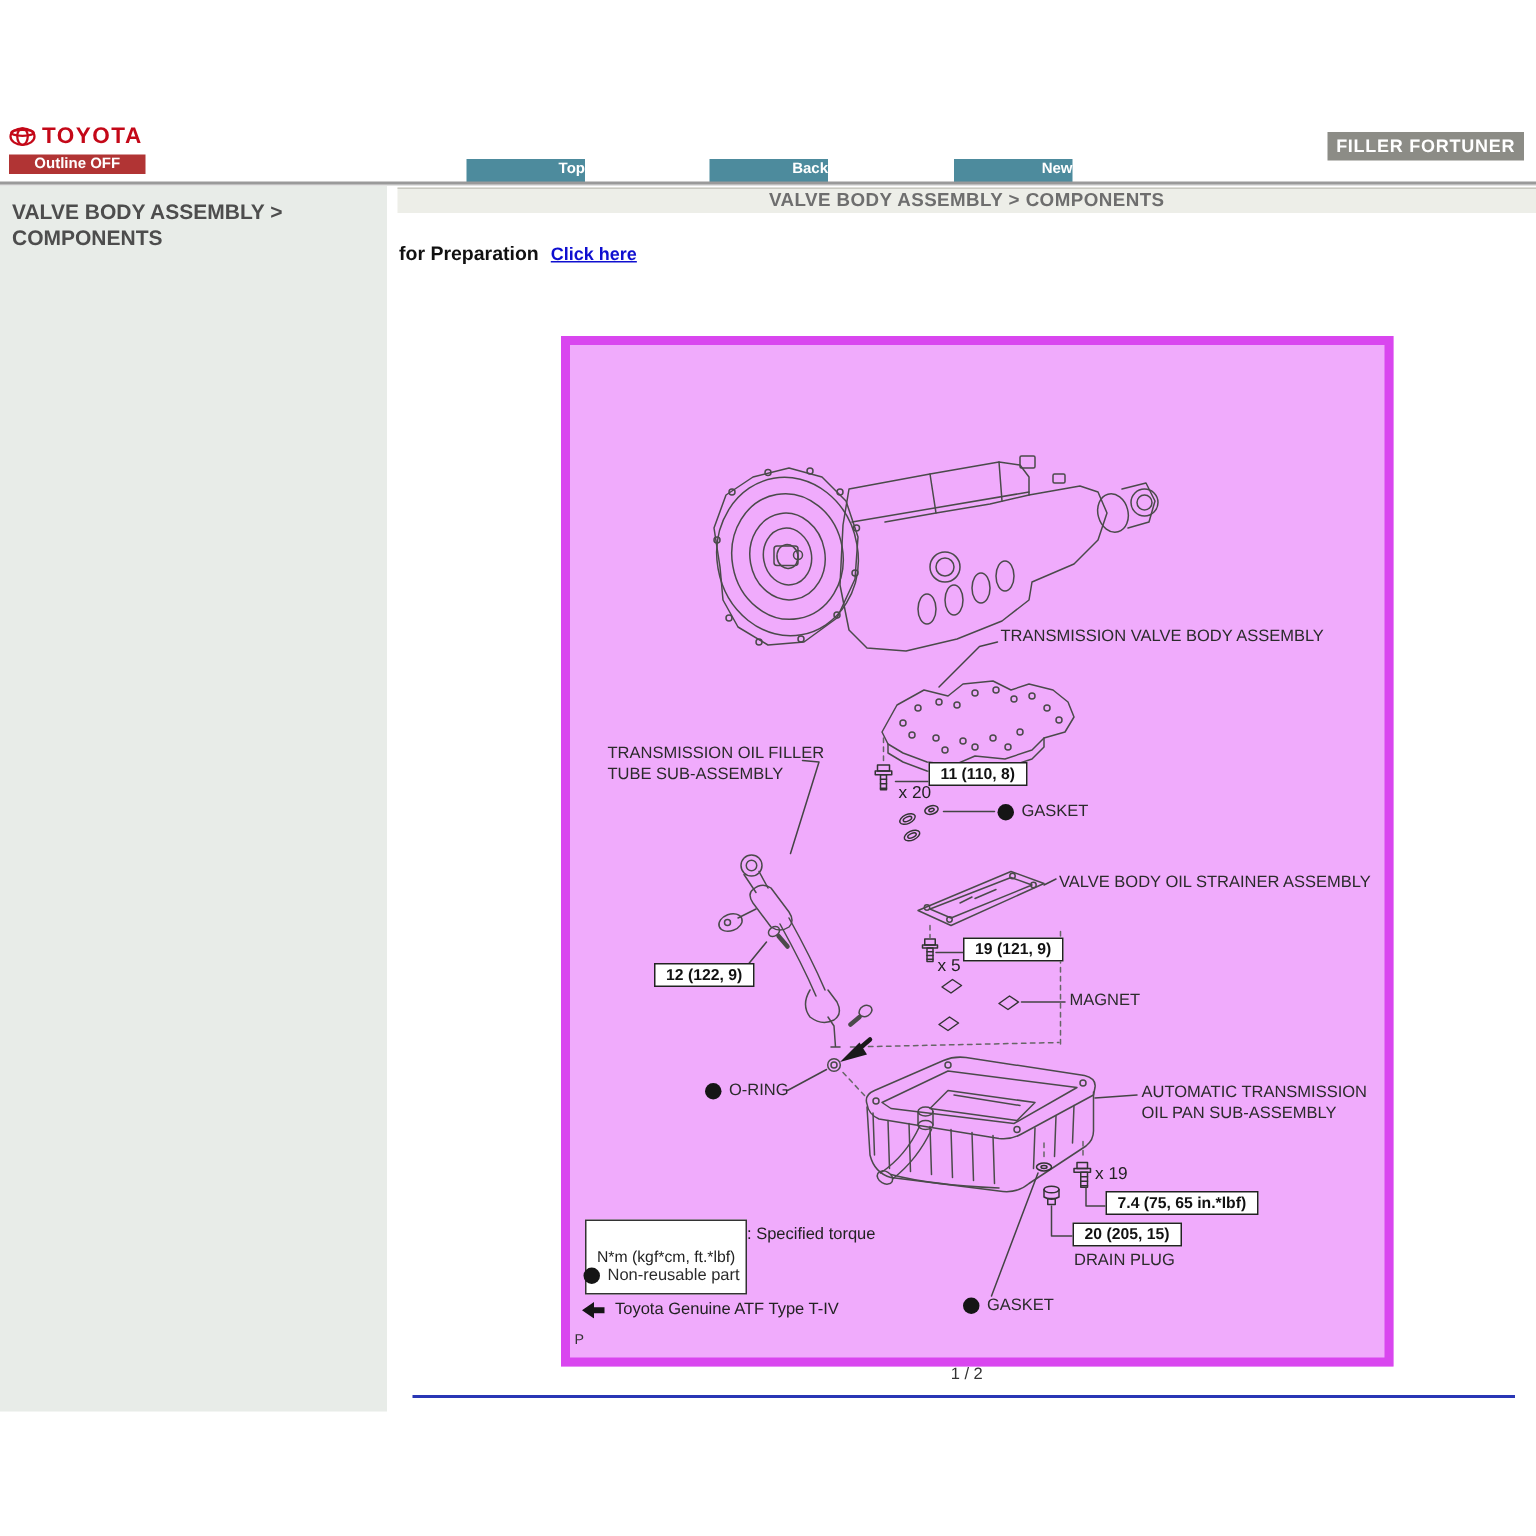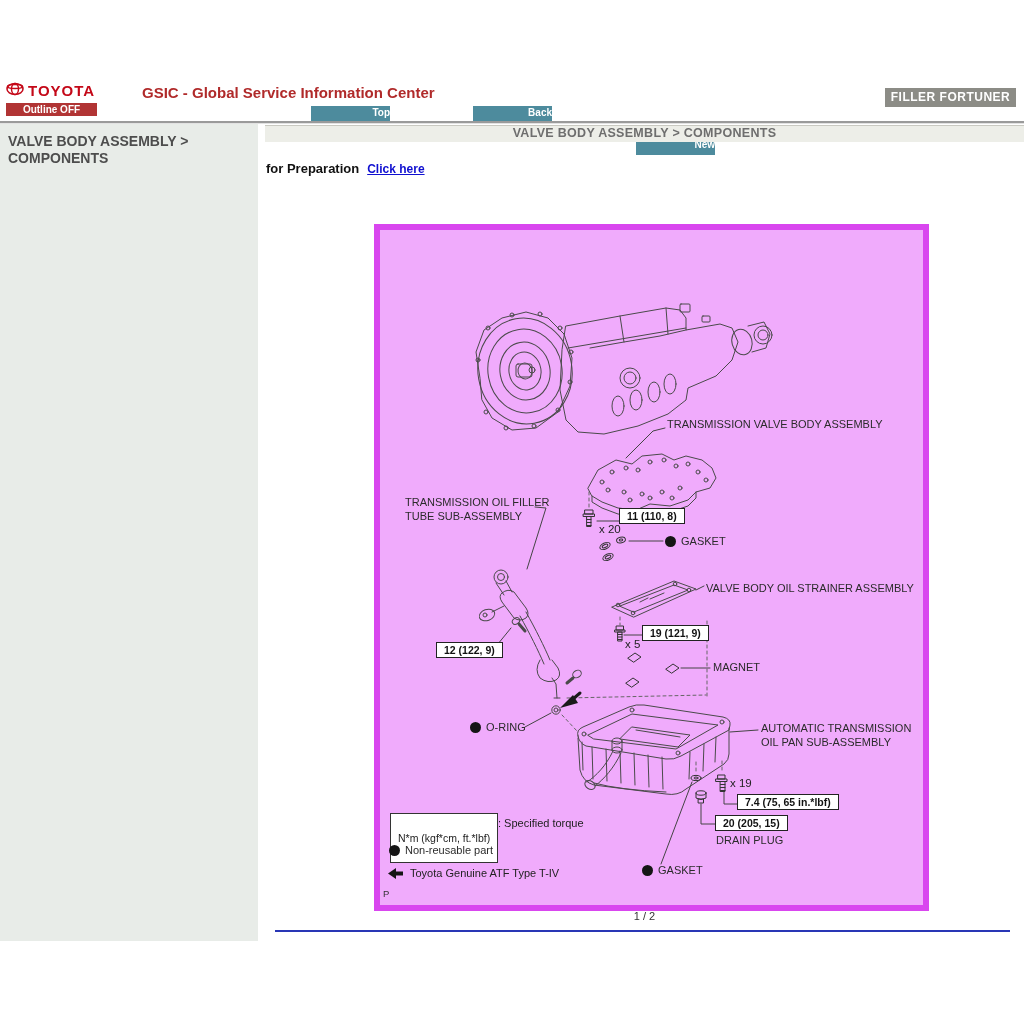--- a/index.html
+++ b/index.html
@@ -2,28 +2,28 @@
 <html><head>
 <meta charset="utf-8">
 <style>
   html,body{margin:0;padding:0;}
   body{
     width:1024px;height:1024px;position:relative;background:#fff;
     font-family:"Liberation Sans","DejaVu Sans",sans-serif;overflow:hidden;
   }
   
   #header{position:absolute;top:0;left:0;width:1024px;height:122px;background:#fff;}
-  #logo{position:absolute;left:6px;top:82px;display:flex;}
+  #logo{position:absolute;left:6px;top:82px;display:flex;align-items:center;}
   #logo .brand-text{font-size:15px;font-weight:bold;color:#c40818;letter-spacing:1px;margin-left:4px;}
   #outline-btn{position:absolute;left:6px;top:103px;width:91px;height:13px;background:#b13434;color:#fff;
     font-size:10px;font-weight:bold;text-align:center;line-height:13px;cursor:pointer;}
   #gsic-title{position:absolute;left:142px;top:84px;font-size:15px;font-weight:bold;color:#b02a2a;white-space:nowrap;}
   .nav-btn{position:absolute;top:106px;width:79px;height:17px;background:#4d8b9d;color:#fff;
     font-size:10px;font-weight:bold;text-align:right;line-height:13px;cursor:pointer;}
-  #btn-top{left:311px;} #btn-back{left:473px;} #btn-new{left:636px;margin-top:32px;}
+  #btn-top{left:311px;} #btn-back{left:473px;} #btn-new{left:636px;}
   #fortuner-badge{position:absolute;left:885px;top:88px;width:131px;height:19px;background:#8c8c86;color:#fff;
     font-size:12px;font-weight:bold;text-align:center;line-height:19px;letter-spacing:0.5px;}
   #header-divider{position:absolute;top:121px;left:0;width:1024px;height:2px;background:#9a9a9a;border-bottom:1px solid #e2e2e2;}
   
   #sidebar{position:absolute;top:124px;left:0;width:258px;height:817px;background:#e8ece8;}
   #sidebar-heading{margin:9px 8px;font-size:14px;font-weight:bold;color:#4d4d4d;line-height:17px;width:235px;}
   
   #main-heading-bar{position:absolute;top:125px;left:265px;width:759px;height:16px;background:#edeee8;
     border-top:1px solid #c9c9c1;}
   #main-heading{font-size:12.5px;font-weight:bold;color:#6e6e6e;text-align:center;line-height:15px;letter-spacing:0.3px;}
@@ -57,21 +57,20 @@
     <svg width="18" height="14" viewBox="0 0 36 28">
       <g fill="none" stroke="#c40818" stroke-width="3">
         <ellipse cx="18" cy="14" rx="16" ry="11"></ellipse>
         <ellipse cx="18" cy="14" rx="7" ry="11"></ellipse>
         <ellipse cx="18" cy="9" rx="15" ry="4"></ellipse>
       </g>
     </svg>
     <span class="brand-text">TOYOTA</span>
   </div>
   <div id="outline-btn">Outline OFF</div>
-  <div id="gsic-title">GSIC - Global Service Information Center</div>
   <div id="btn-top" class="nav-btn">Top</div>
   <div id="btn-back" class="nav-btn">Back</div>
   <div id="btn-new" class="nav-btn">New</div>
   <div id="fortuner-badge">FILLER FORTUNER</div>
   <div id="header-divider"></div>
 </div>
 
 <div id="sidebar">
   <div id="sidebar-heading">VALVE BODY ASSEMBLY &gt; COMPONENTS</div>
 </div>

